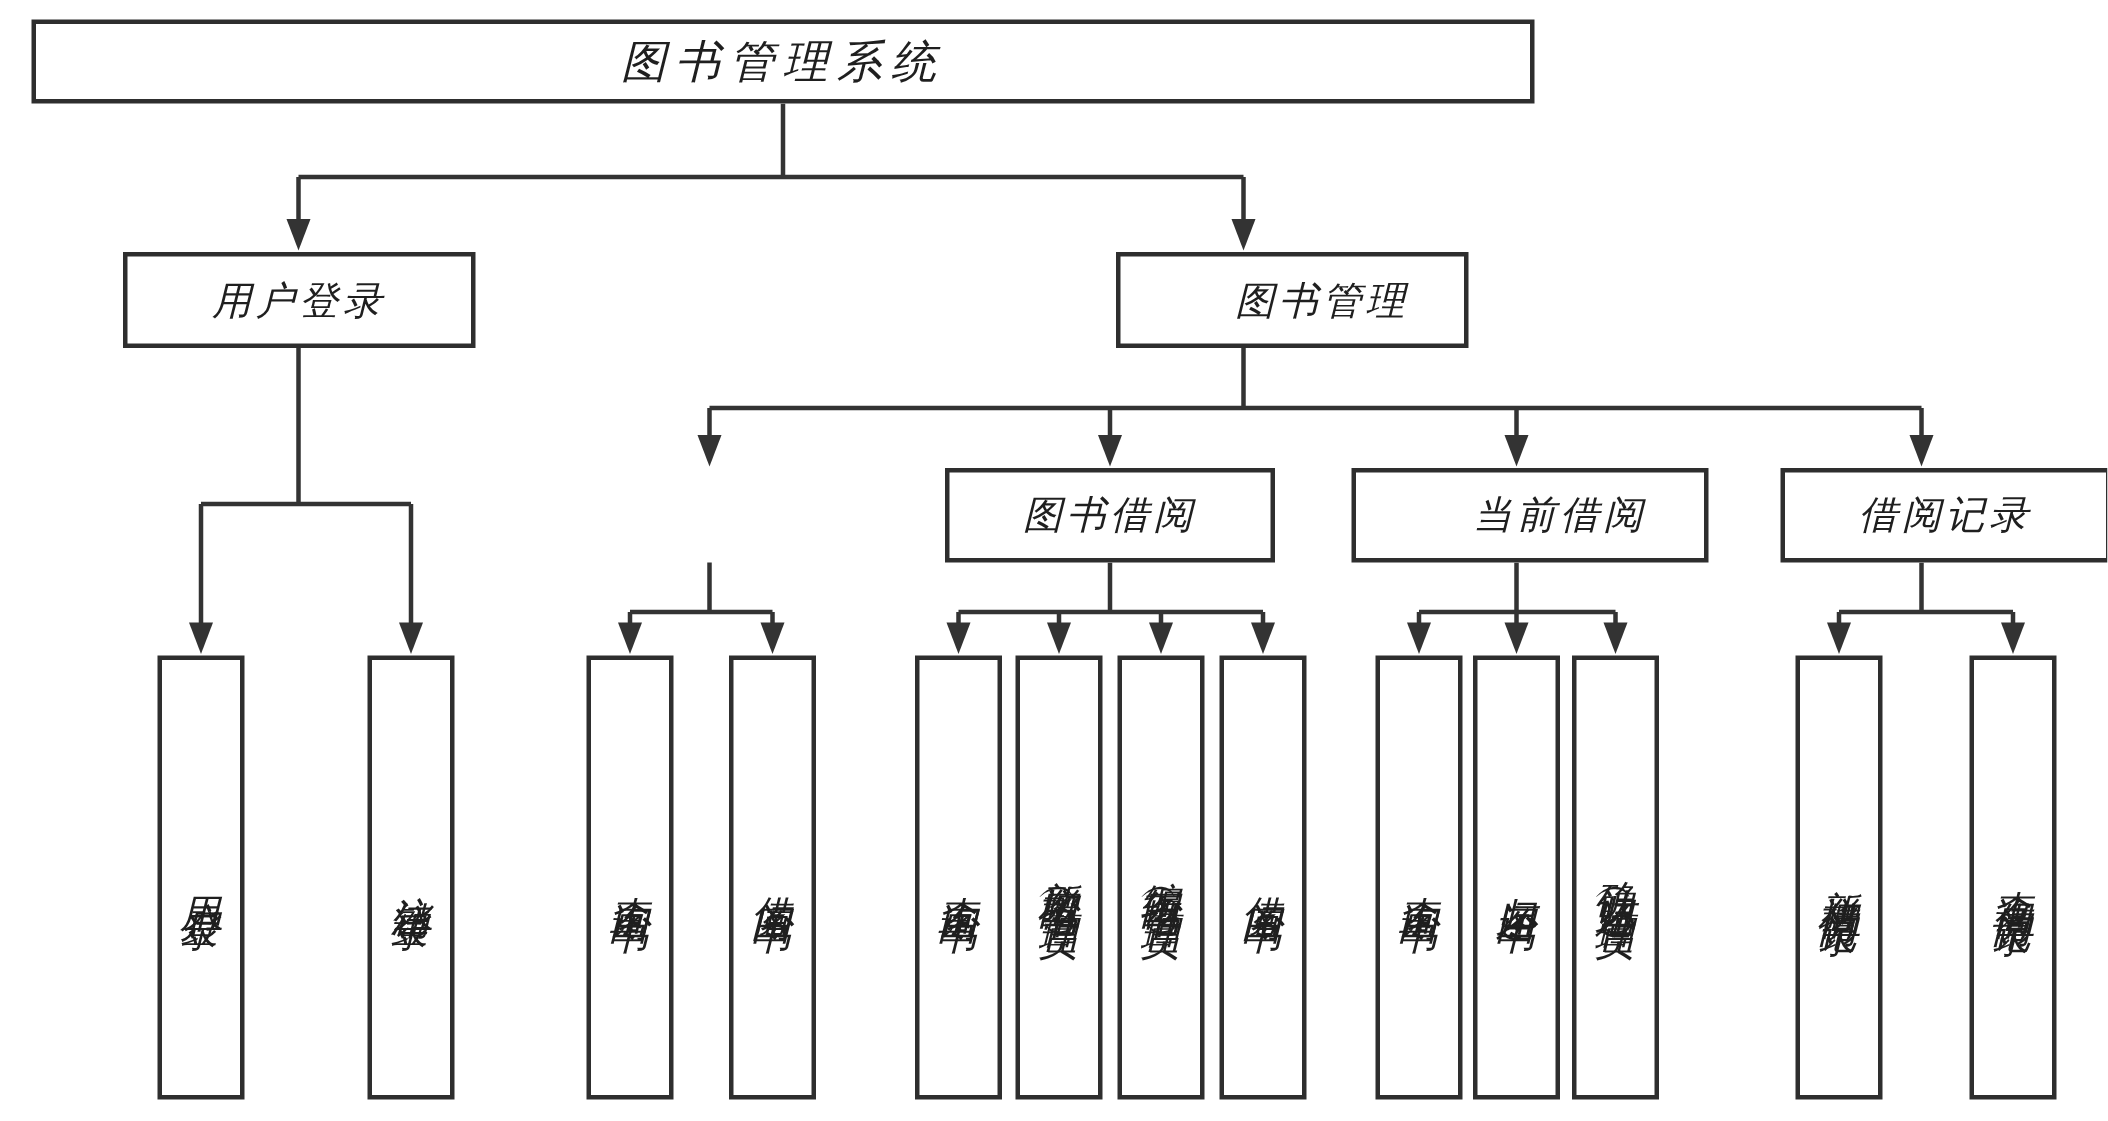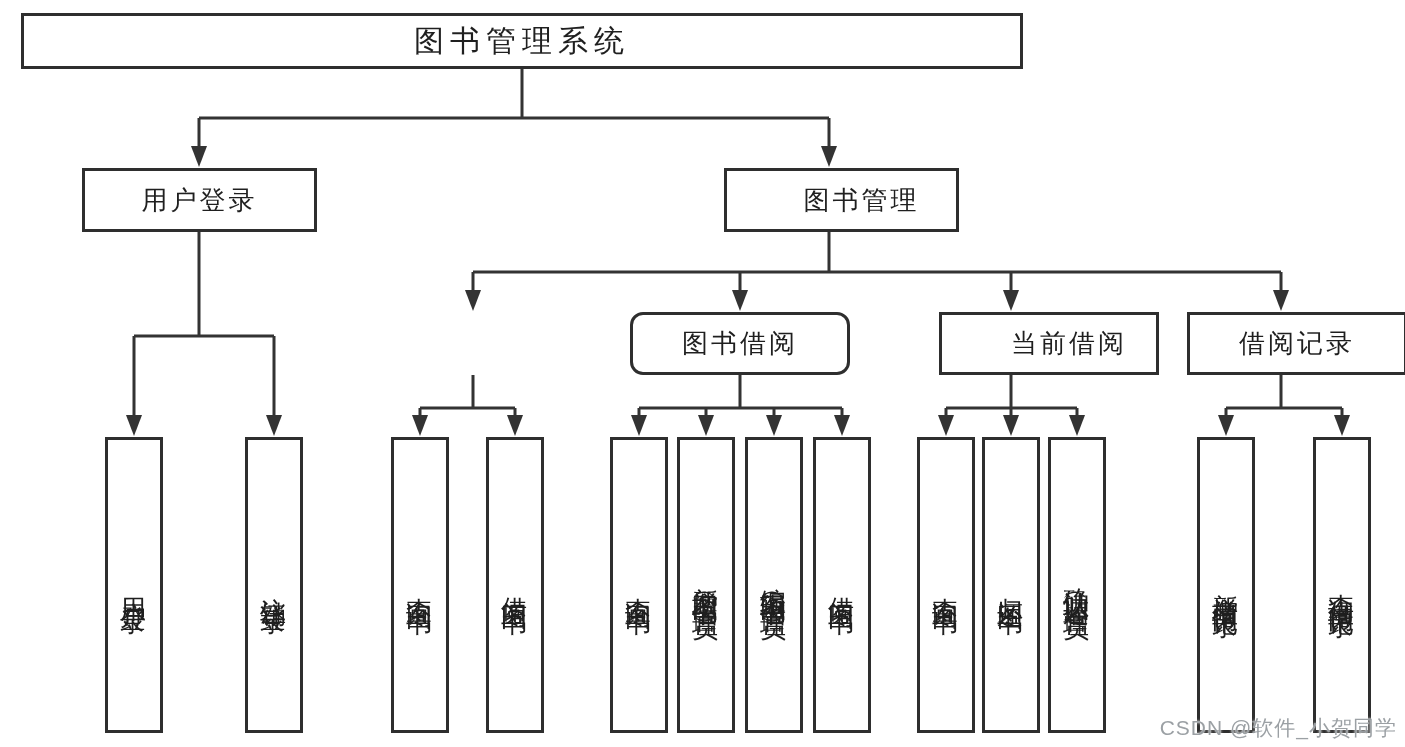--- a/index.html
+++ b/index.html
@@ -6,29 +6,29 @@
   .stage{
     position:relative;width:1405px;height:747px;background:#ffffff;overflow:hidden;
     font-family:"Liberation Sans","DejaVu Sans",sans-serif;color:#1f1f1f;
   }
   .wires{position:absolute;left:0;top:0;width:1405px;height:747px;}
   .wires path{stroke:#333333;stroke-width:3;fill:none;}
   .wires polygon{fill:#333333;stroke:none;}
   .node{
     position:absolute;box-sizing:border-box;background:#ffffff;border:3px solid #2e2e2e;
     display:flex;align-items:center;justify-content:center;text-align:left;
-    white-space:nowrap;z-index:2;
+    white-space:nowrap;z-index:2;font-style:italic;
   }
   .root-box{left:21px;top:13px;width:1002px;height:56px;font-size:30px;letter-spacing:6px;}
   .lvl{font-size:26px;letter-spacing:3px;}
   .n-login{left:82px;top:168px;width:235px;height:64px;}
-  .n-mgmt{left:724px;top:168px;width:235px;height:64px;padding-left:40px;}
+  .n-mgmt{left:744px;top:168px;width:235px;height:64px;padding-left:40px;}
   .n-newbook{left:363px;top:312px;width:220px;height:63px;}
-  .n-borrow{left:630px;top:312px;width:220px;height:63px;border-radius:13px;}
-  .n-current{left:939px;top:312px;width:220px;height:63px;padding-left:40px;}
+  .n-borrow{left:630px;top:312px;width:220px;height:63px;}
+  .n-current{left:901px;top:312px;width:238px;height:63px;padding-left:40px;}
   .n-records{left:1171px;top:312px;width:220px;height:63px;margin-left:16px;}
   .leaf{
     top:437px;width:58px;height:296px;
     writing-mode:vertical-rl;text-orientation:mixed;
     font-size:26px;letter-spacing:4px;white-space:normal;
   }
   .lf1{left:105px;}  .lf2{left:245px;}
   .lf3{left:391px;}  .lf4{left:486px;}
   .lf5{left:610px;}  .lf6{left:677px;}  .lf7{left:745px;}  .lf8{left:813px;}
   .lf9{left:917px;}  .lf10{left:982px;} .lf11{left:1048px;}
@@ -145,15 +145,14 @@
     <span>确认归还（管理员）</span>
   </div>
 
   <div class="node leaf lf12">
     <span>新增借阅记录</span>
   </div>
   <div class="node leaf lf13">
     <span>查询借阅记录</span>
   </div>
 
-  <div class="watermark">CSDN @软件_小贺同学</div>
 
 </div>
 
 </body></html>

